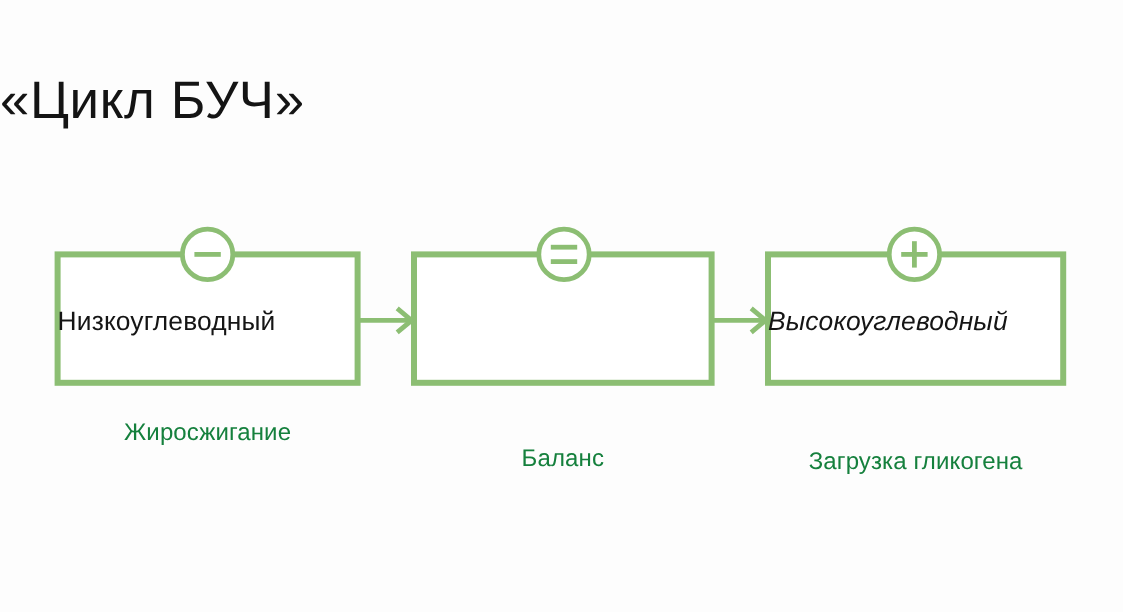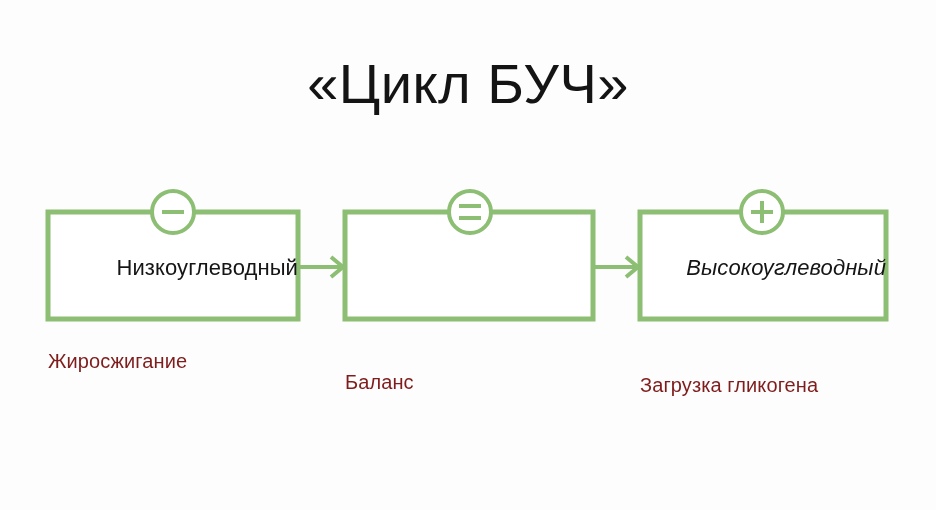--- a/index.html
+++ b/index.html
@@ -17,49 +17,49 @@
     position: relative;
     width: 936px;
     height: 510px;
     background: #fdfdfd;
   }
   #diagram-title {
     position: absolute;
     left: 0;
     top: 58px;
     width: 936px;
-    text-align: center;
-    font-size: 56px;
+    font-size: 44px;
     line-height: 52px;
     font-weight: 400;
     color: #141414;
     letter-spacing: 0.5px;
     white-space: nowrap;
   }
   .stage-svg {
     position: absolute;
     left: 0;
     top: 0;
     width: 936px;
     height: 510px;
   }
   .node-label {
     position: absolute;
-    text-align: right;
+    text-align: left;
     font-size: 22px;
     line-height: 26px;
     color: #151515;
     white-space: nowrap;
     letter-spacing: 0.1px;
   }
   .node-caption {
     position: absolute;
+    text-align: center;
     font-size: 20px;
     line-height: 24px;
-    color: #7f1d1d;
+    color: #15803d;
     white-space: nowrap;
     letter-spacing: 0.1px;
   }
 </style>
 </head>
 <body>
 
 <div id="stage">
 
   <div id="diagram-title">«Цикл БУЧ»</div>

